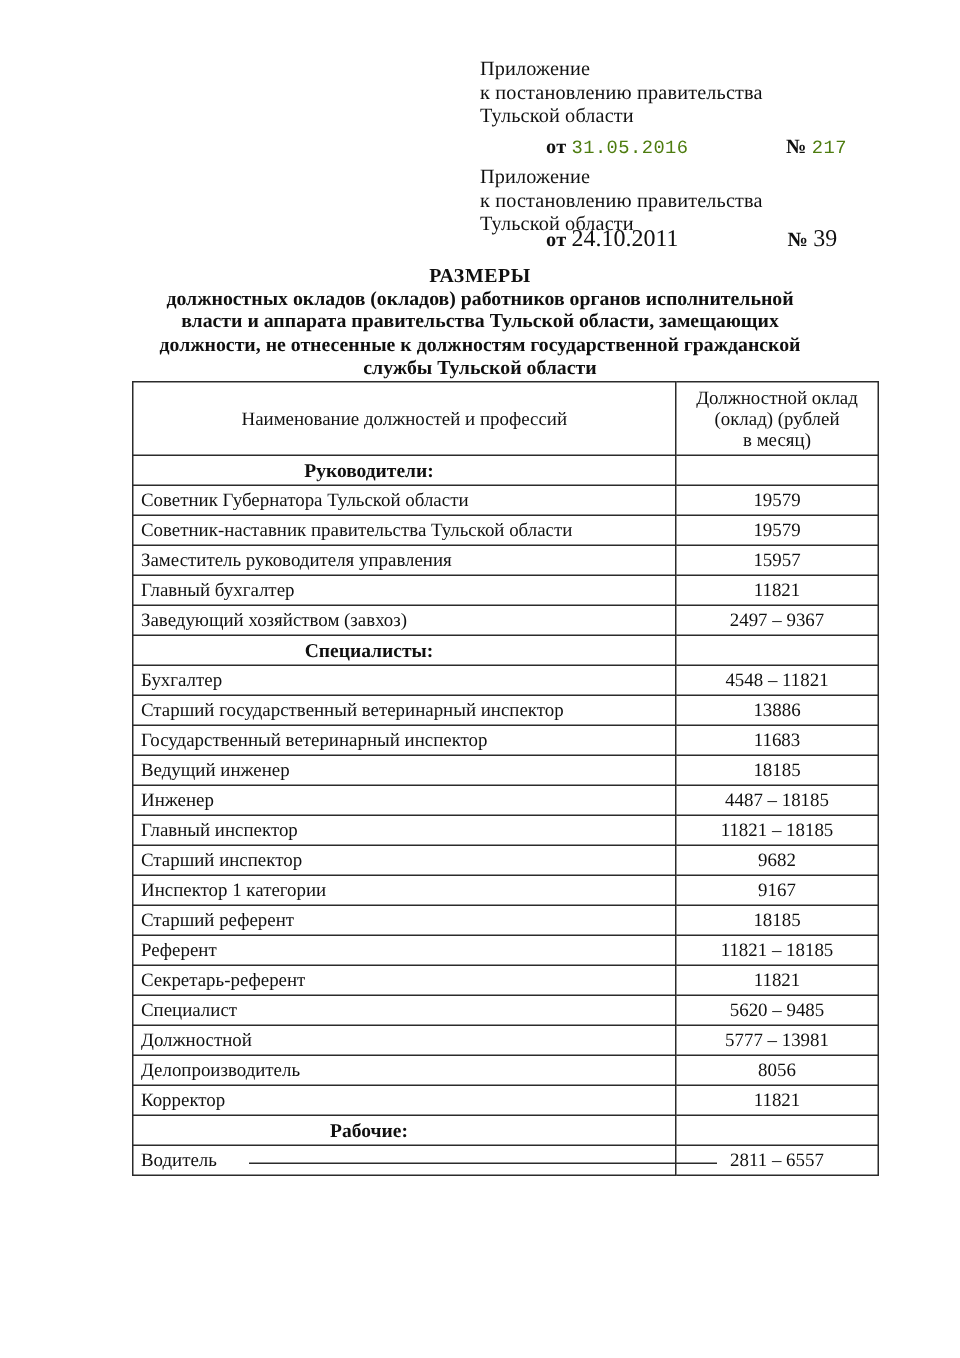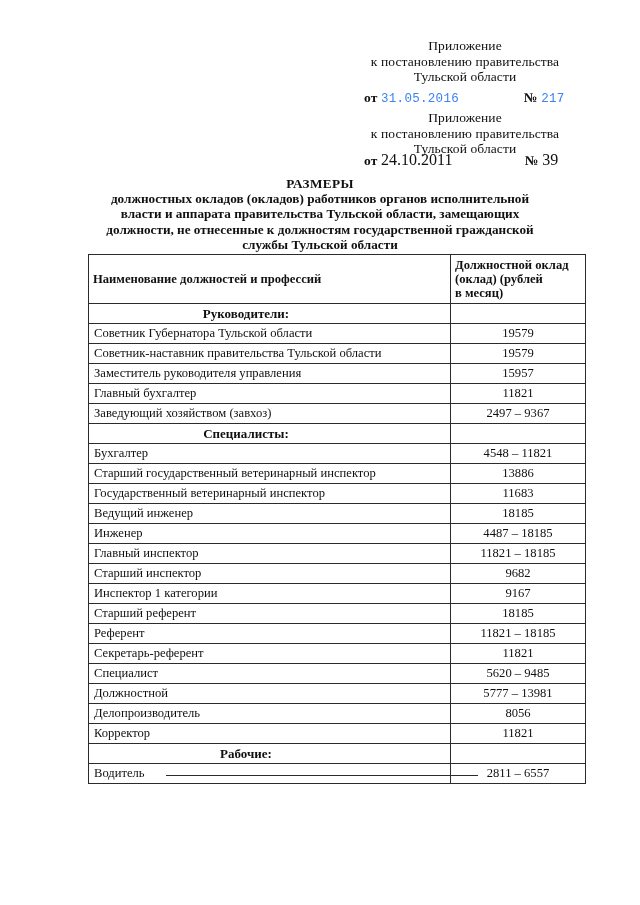--- a/index.html
+++ b/index.html
@@ -13,21 +13,20 @@
     height: 905px;
     background: #ffffff;
     font-family: "Liberation Serif", "DejaVu Serif", serif;
     color: #101010;
     overflow: hidden;
   }
 
   
   .appendix-block {
     position: absolute;
-    text-align: center;
     font-size: 13.5px;
     line-height: 15.5px;
     letter-spacing: 0.1px;
   }
   #appendix-1 { left: 320px; top: 38px; width: 290px; }
   #appendix-2 { left: 320px; top: 110px; width: 290px; }
   .appendix-block .ln { display: block; white-space: nowrap; }
 
   .date-line {
     position: absolute;
@@ -38,21 +37,21 @@
   #date-line-1 { left: 364px; top: 90px; width: 230px; }
   #date-line-2 { left: 364px; top: 152px; width: 230px; }
 
   .date-line .lbl {
     font-weight: bold;
     letter-spacing: 0.2px;
   }
   .date-line .val-mono {
     font-family: "Liberation Mono", "DejaVu Sans Mono", monospace;
     font-size: 12.5px;
-    color: #3b82f6;
+    color: #4d7c0f;
     letter-spacing: 0.3px;
   }
   .date-line .val-serif {
     font-size: 16px;
   }
   .date-line .num-wrap {
     position: absolute;
     left: 160px;
     top: 0;
   }
@@ -90,22 +89,22 @@
 
   .salary-table th,
   .salary-table td {
     border: 1px solid #2b2b2b;
     padding: 0;
     vertical-align: middle;
   }
 
   .salary-table thead th {
     height: 46px;
-    font-weight: bold;
-    text-align: left;
+    font-weight: normal;
+    text-align: center;
     line-height: 14.5px;
     padding: 1px 4px;
   }
   .salary-table thead th.th-amount { line-height: 14px; }
   .th-amount .ln { display: block; white-space: nowrap; }
 
   .salary-table tbody td {
     height: 19px;
     line-height: 17px;
   }

